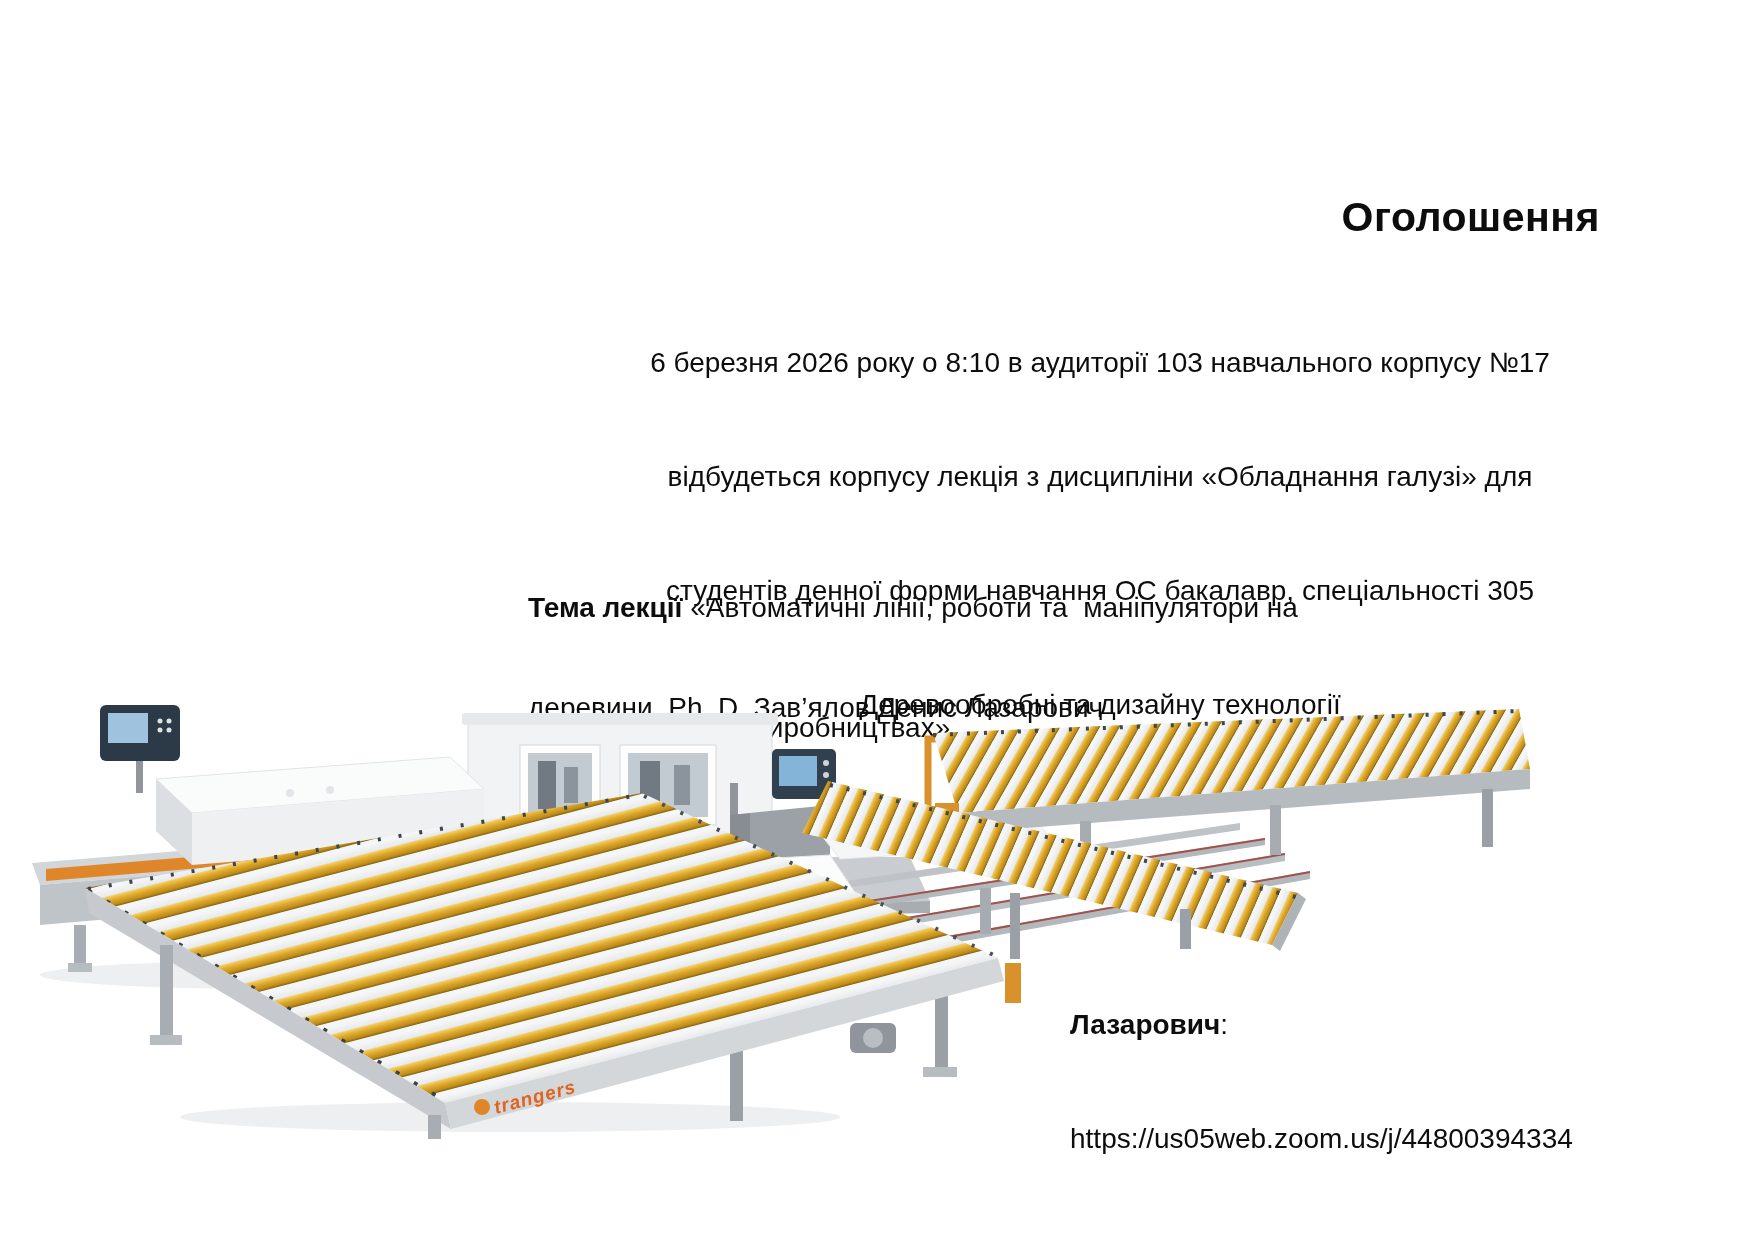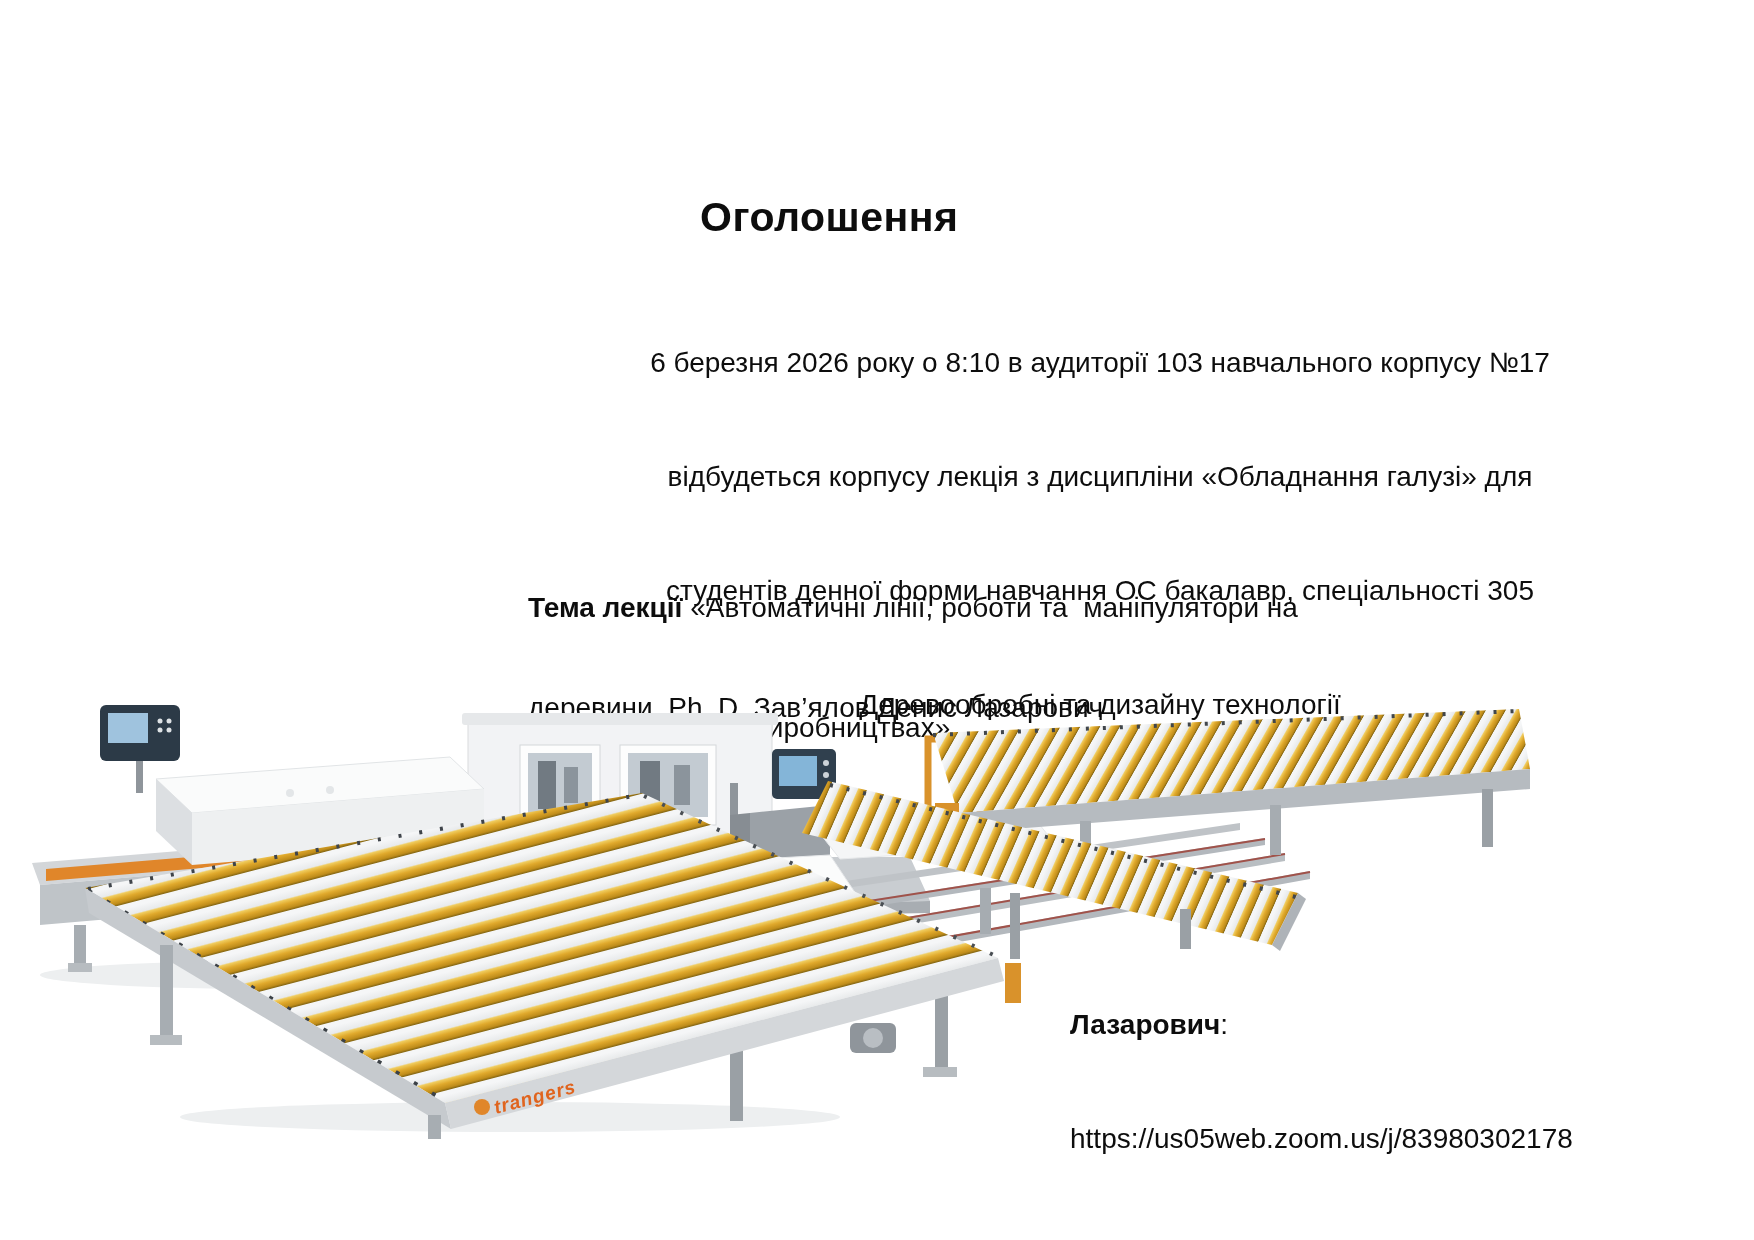--- a/index.html
+++ b/index.html
@@ -2,21 +2,21 @@
 <html><head>
 <meta charset="utf-8">
 <style>
   html,body{margin:0;padding:0;}
   body{
     width:1754px;height:1240px;background:#ffffff;position:relative;
     font-family:"Liberation Sans", sans-serif;color:#0d0d0d;overflow:hidden;
   }
   .abs{position:absolute;}
   .title{
-    left:700px;top:194px;width:900px;text-align:left;
+    left:700px;top:194px;width:900px;text-align:right;
     font-size:41px;font-weight:bold;letter-spacing:0.5px;
   }
   .intro{
     left:550px;top:268px;width:1100px;text-align:center;
     font-size:28px;line-height:38px;white-space:pre-wrap;
   }
   .leftcol{font-size:28px;line-height:40px;white-space:pre-wrap;}
   .topic{left:528px;top:508px;width:1160px;}
   .lecturer{left:528px;top:608px;width:1160px;}
   .b{font-weight:bold;}
@@ -187,16 +187,16 @@
     <rect x="975" y="300" width="16" height="40" fill="#d9922b"></rect>
     <rect x="820" y="360" width="46" height="30" rx="6" fill="#8f959b"></rect>
     <circle cx="843" cy="375" r="10" fill="#b9bec3"></circle>
     <circle cx="452" cy="444" r="8" fill="#e0862a"></circle>
     <text x="466" y="451" transform="rotate(-15 466 451)" font-size="19" font-weight="bold" font-style="italic" letter-spacing="1" fill="#e0641e">trangers</text>
   </g>
 </svg>
 
 <div class="abs linkblock">
   <div><span class="b">Лазарович</span><span>:</span></div>
-  <div>https://us05web.zoom.us/j/83980302178</div>
+  <div>https://us05web.zoom.us/j/44800394334</div>
   <div>?pwd=gLsa3ac05hpcEsiXQezkmBOGRJam</div>
   
 </div>
 
 </body></html>

